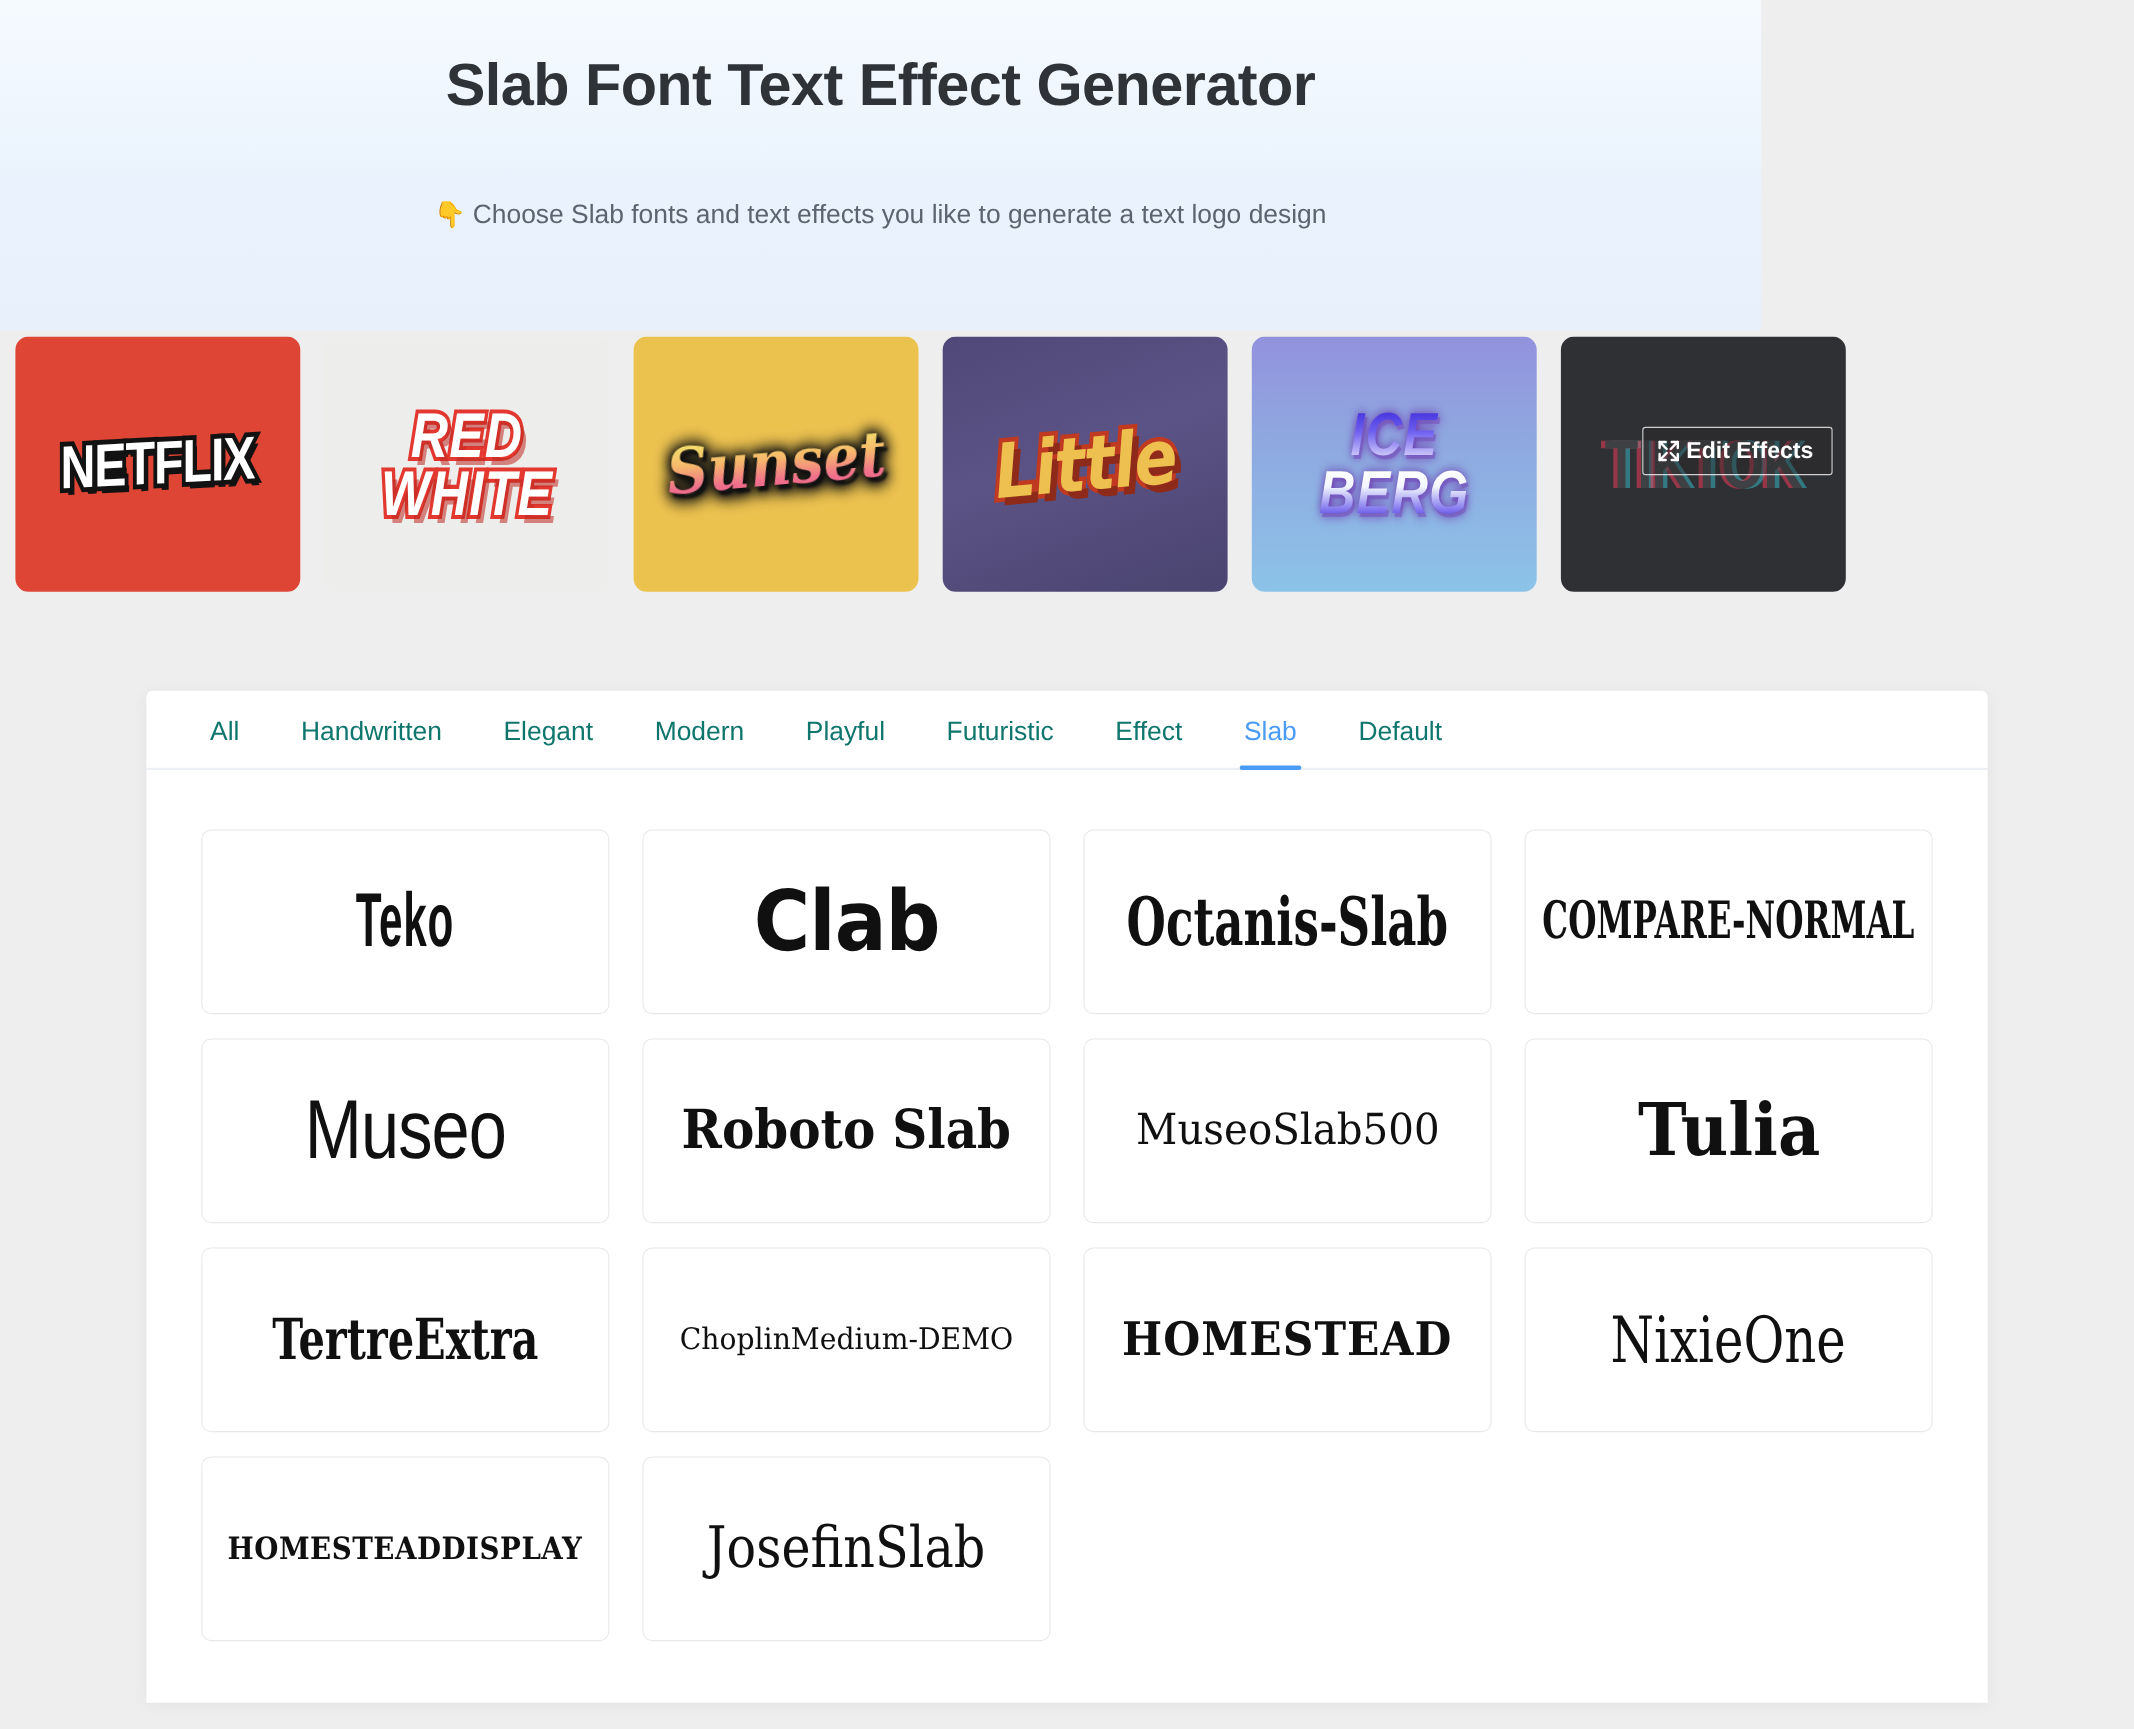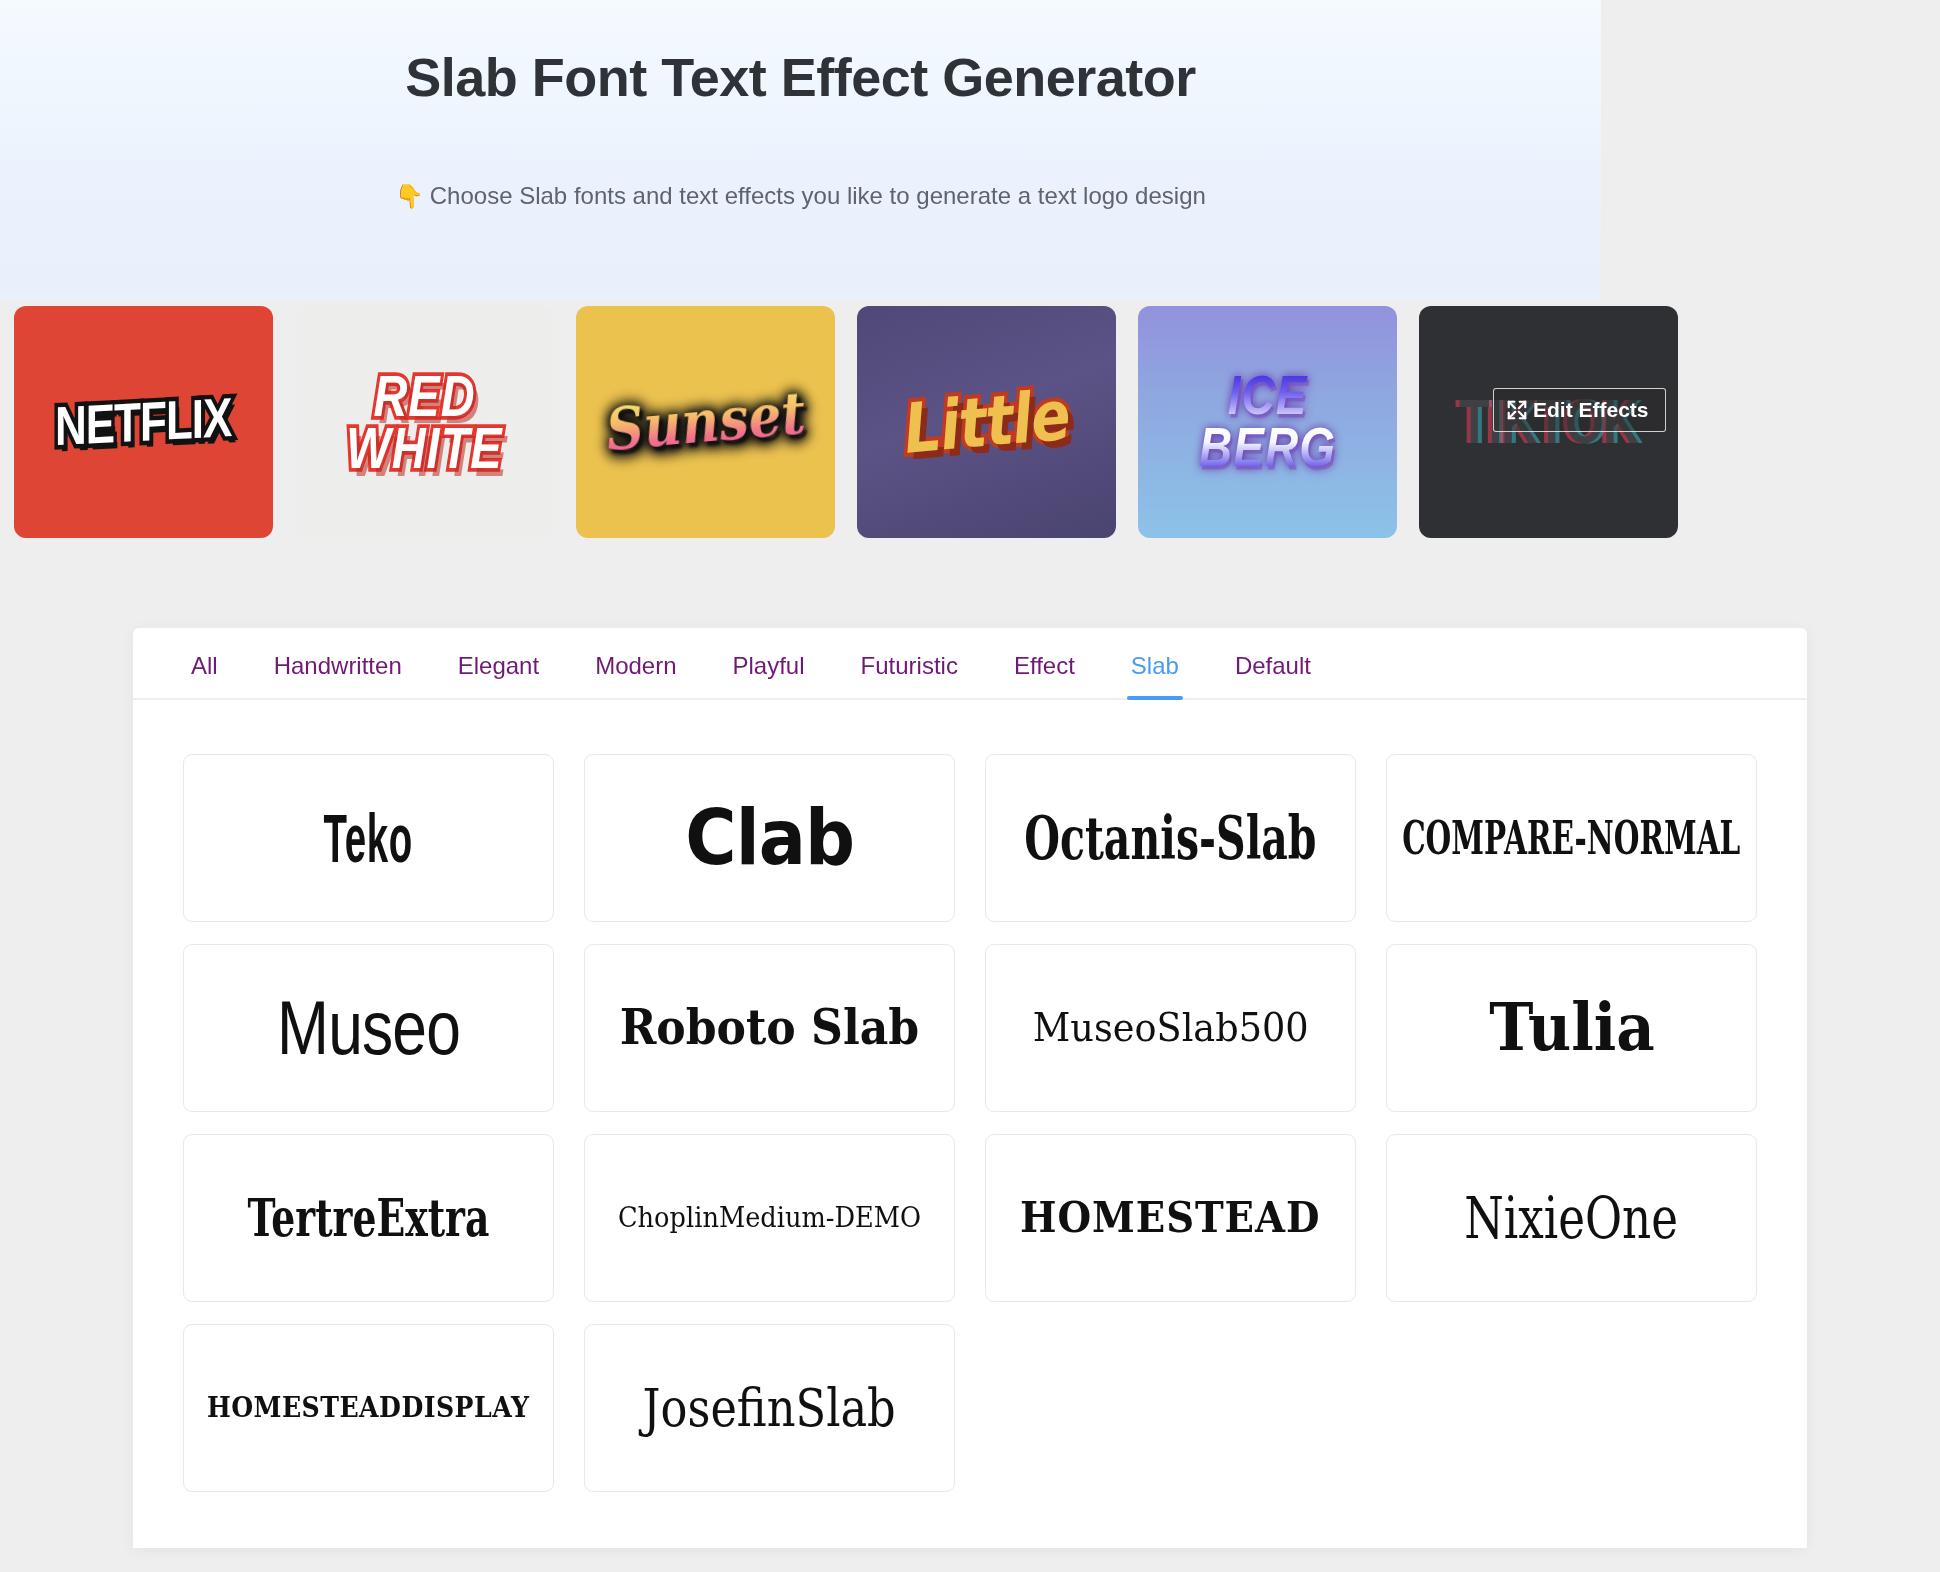--- a/index.html
+++ b/index.html
@@ -187,21 +187,21 @@
     display: flex;
     align-items: flex-end;
     gap: 0;
     padding: 0 30px;
     height: 72px;
     border-bottom: 2px solid #eceff3;
   }
   .tab {
     position: relative;
     font-size: 24px;
-    color: #701a75;
+    color: #0f766e;
     padding: 0 28px 20px 28px;
     cursor: pointer;
     white-space: nowrap;
     line-height: 1;
   }
   .tab.active { color: #4a9bf5; }
   .tab.active::after {
     content: "";
     position: absolute;
     left: 24px; right: 24px; bottom: -2px;

